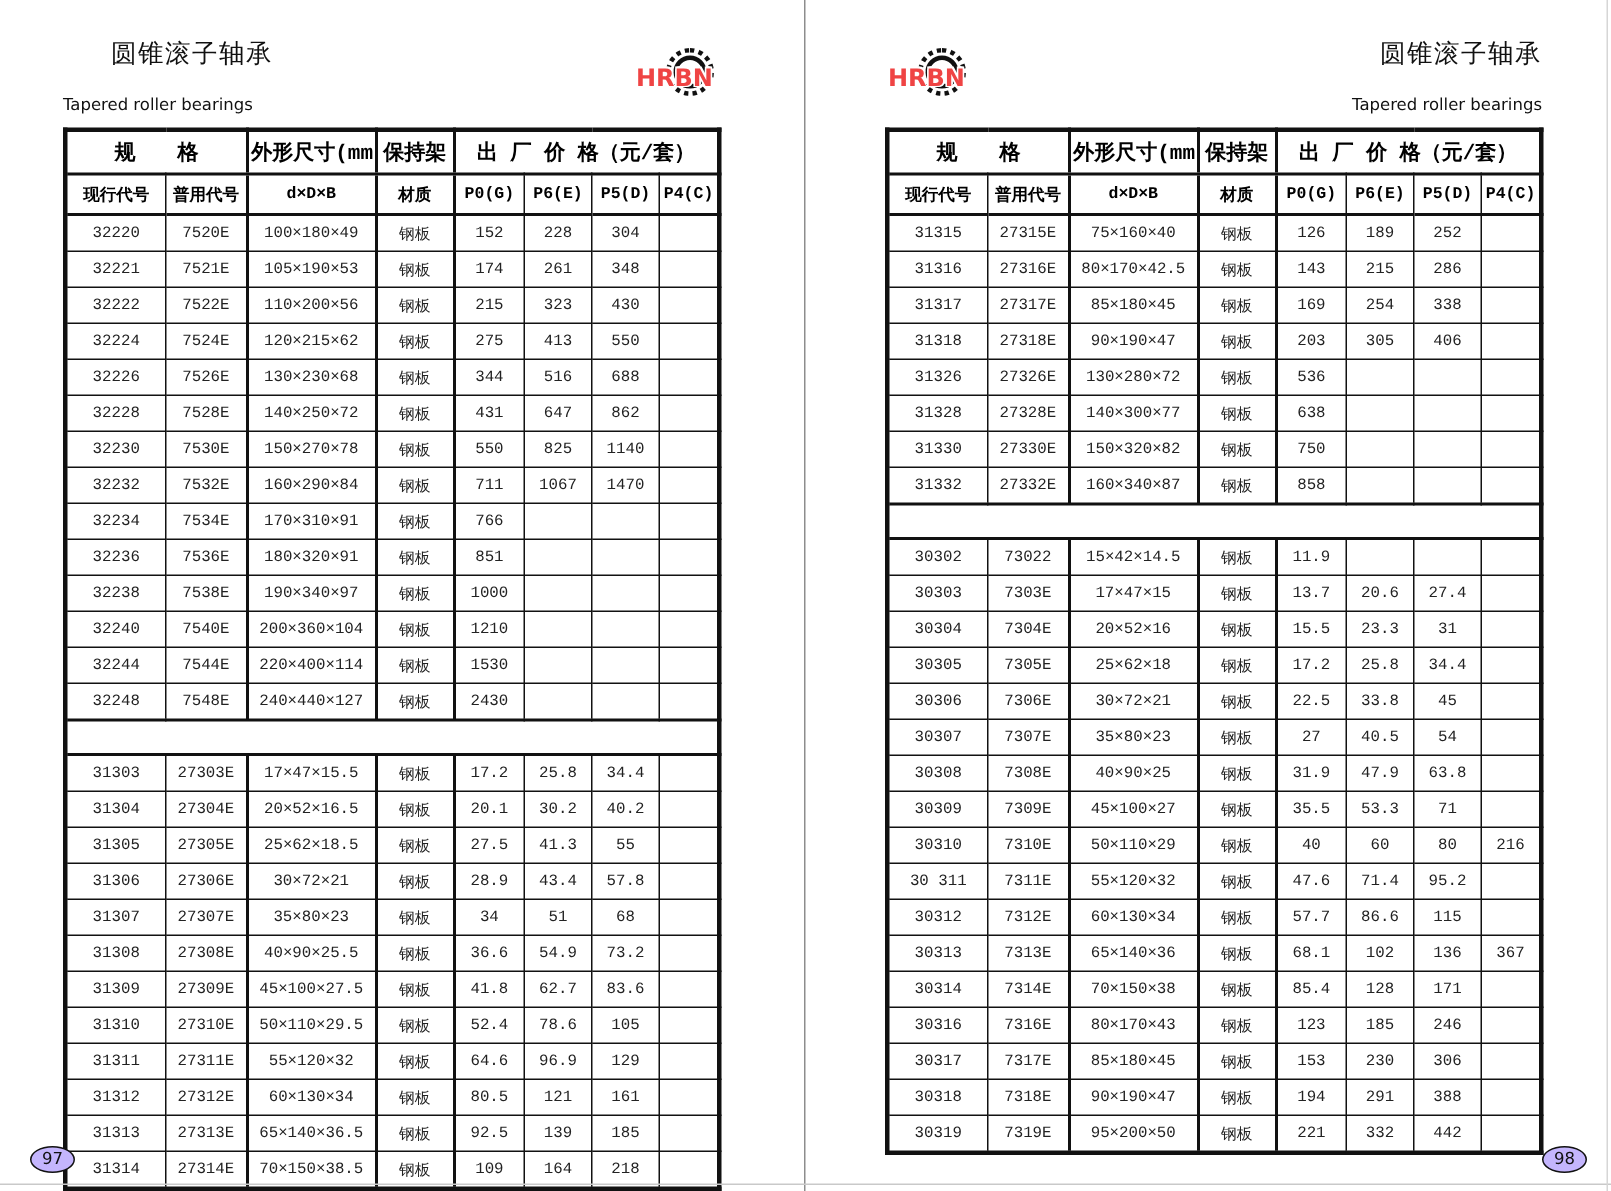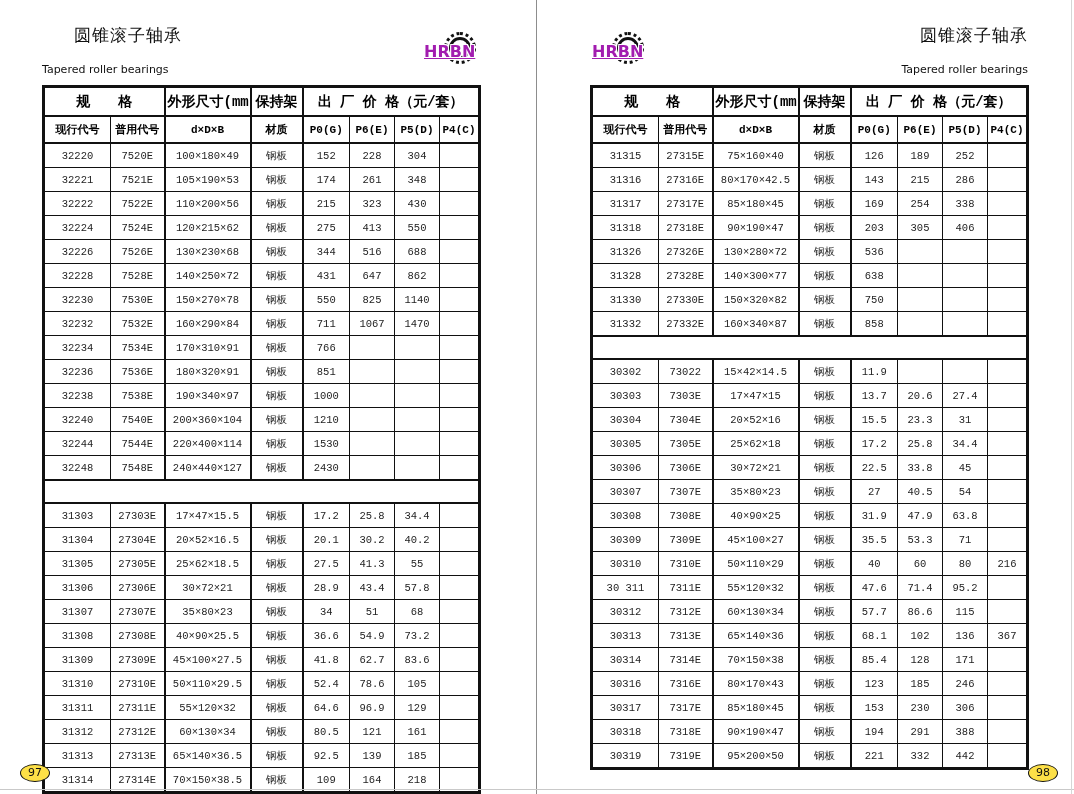--- a/index.html
+++ b/index.html
@@ -16,23 +16,22 @@
   .page-right .titles{right:46px;text-align:right;}
   .title-cn{font-size:17px;font-weight:normal;color:#111;letter-spacing:1px;margin-left:32px;}
   .title-en{font-size:11px;color:#111;margin-top:16px;}
 
   .logo{position:absolute;top:30px;width:62px;height:44px;}
   .page-left .logo{left:422px;}
   .page-right .logo{left:53px;}
   .ring{position:absolute;left:22px;top:2px;width:32px;height:32px;border:3px dotted #111;border-radius:50%;box-sizing:border-box;}
   .ring::before{content:"";position:absolute;inset:2px;border:3px solid #111;border-radius:50%;}
   .logo-text{
-    position:absolute;left:2px;top:12px;font-weight:900;font-size:16px;color:#a21caf;letter-spacing:0px;
+    position:absolute;left:2px;top:12px;font-weight:900;font-size:16px;color:#ef4444;letter-spacing:0px;
     text-shadow:-1px -1px 0 #fff,1px -1px 0 #fff,-1px 1px 0 #fff,1px 1px 0 #fff,0 1px 0 #fff,0 -1px 0 #fff;
-    text-decoration:underline;
   }
 
   table.price-table{
     position:absolute;top:85px;border-collapse:collapse;table-layout:fixed;
     border:3px solid #111;background:#fff;font-family:Liberation Mono, monospace;
   }
   .page-left table.price-table{left:42px;width:436px;}
   .page-right table.price-table{left:53px;width:438px;}
 
   .price-table th,.price-table td{
@@ -41,21 +40,21 @@
   }
   .price-table thead th{font-weight:bold;color:#000;}
   .hrow1 th{font-size:14px;height:27px;border-bottom:2px solid #111;}
   .hrow2 th{font-size:11px;height:25px;border-bottom:2px solid #111;}
   .price-table tbody td{font-size:10.5px;height:23px;color:#222;}
   .thick-left{border-left:2px solid #111 !important;}
   tr.spacer td{border-left:none;border-right:none;border-top:2px solid #111;border-bottom:2px solid #111;height:21px;}
 
   .page-num{
     position:absolute;top:764px;font-size:11px;color:#111;
-    border:1.5px solid #111;border-radius:50%;padding:1px 7px 2px 7px;background:#fde047;
+    border:1.5px solid #111;border-radius:50%;padding:1px 7px 2px 7px;background:#c4b5fd;
   }
   .page-left .page-num{left:20px;}
   .page-right .page-num{left:491px;}
 
   .center-divider{position:absolute;left:536px;top:0;width:1px;height:794px;background:#8d8d8d;}
   .bottom-rule{position:absolute;left:0;top:789px;width:1074px;height:1px;background:#c9c9c9;}
   .right-rule{position:absolute;left:1071px;top:0;width:1px;height:794px;background:#d6d6d6;}
 </style>
 </head>
 <body>

